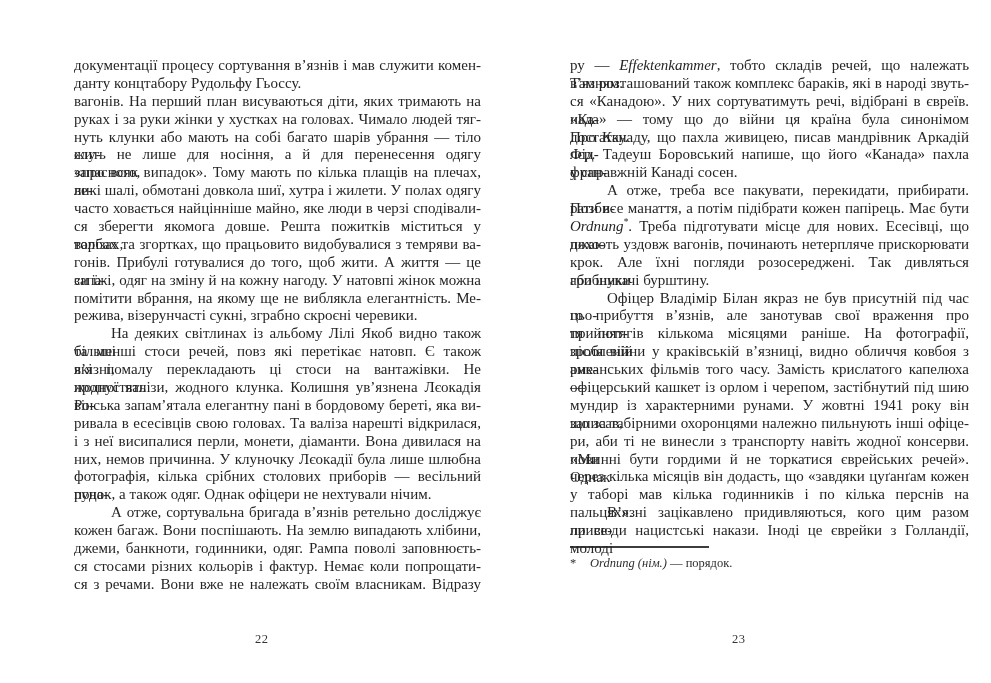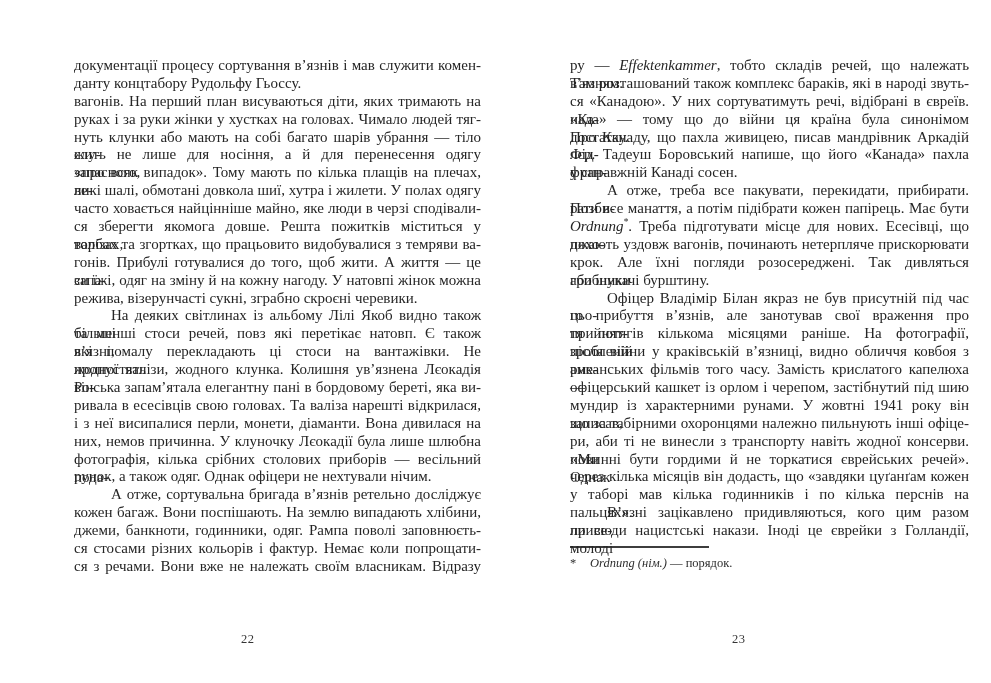--- a/index.html
+++ b/index.html
@@ -21,40 +21,41 @@
   .it{font-style:italic;}
   .sup{vertical-align:super;font-size:0.62em;line-height:0;}
   .footnote{margin-top:6px;}
   .fn-rule{width:139px;height:1.5px;background:#3d3d3d;}
   .fn-line{margin-top:8px;display:flex;font-size:12.5px;line-height:15px;color:#2e2e2e;}
   .fn-marker{width:20px;flex:0 0 20px;}
   .pagenum{
     position:absolute;top:632px;font-size:12.5px;color:#333;
     letter-spacing:0.5px;
   }
-  #pn-left{left:241px;}
+  #pn-left{left:255px;}
   #pn-right{left:732px;text-align:center;}
 </style>
 </head>
 <body>
 
 <div class="col" id="col-left">
     <div class="line"><span>документації процесу сортування в’язнів і мав служити комен-</span></div>
     <div class="line e"><span>данту концтабору Рудольфу Гьоссу.</span></div>
     <div class="line"><span>вагонів. На перший план висуваються діти, яких тримають на</span></div>
     <div class="line"><span>руках і за руки жінки у хустках на головах. Чимало людей тяг-</span></div>
     <div class="line"><span>нуть клунки або мають на собі багато шарів убрання — тіло слу-</span></div>
     <div class="line"><span>жить не лише для носіння, а й для перенесення одягу запасного,</span></div>
     <div class="line"><span>«про всяк випадок». Тому мають по кілька плащів на плечах, ве-</span></div>
     <div class="line"><span>ликі шалі, обмотані довкола шиї, хутра і жилети. У полах одягу</span></div>
     <div class="line"><span>часто ховається найцінніше майно, яке люди в черзі сподівали-</span></div>
     <div class="line"><span>ся зберегти якомога довше. Решта пожитків міститься у валізах,</span></div>
     <div class="line"><span>торбах та згортках, що працьовито видобувалися з темряви ва-</span></div>
     <div class="line"><span>гонів. Прибулі готувалися до того, щоб жити. А життя — це запа-</span></div>
     <div class="line"><span>си їжі, одяг на зміну й на кожну нагоду. У натовпі жінок можна</span></div>
+    <div class="line"><span>помітити вбрання, на якому ще не виблякла елегантність. Ме-</span></div>
     <div class="line e"><span>режива, візерунчасті сукні, зграбно скроєні черевики.</span></div>
     <div class="line p"><span>На деяких світлинах із альбому Лілі Якоб видно також більші</span></div>
     <div class="line"><span>та менші стоси речей, повз які перетікає натовп. Є також в’язні,</span></div>
     <div class="line"><span>які помалу перекладають ці стоси на вантажівки. Не пропустять</span></div>
     <div class="line"><span>жодної валізи, жодного клунка. Колишня ув’язнена Лєокадія Ро-</span></div>
     <div class="line"><span>вінська запам’ятала елегантну пані в бордовому береті, яка ви-</span></div>
     <div class="line"><span>ривала в есесівців свою головах. Та валіза нарешті відкрилася,</span></div>
     <div class="line"><span>і з неї висипалися перли, монети, діаманти. Вона дивилася на</span></div>
     <div class="line"><span>них, немов причинна. У клуночку Лєокадії була лише шлюбна</span></div>
     <div class="line"><span>фотографія, кілька срібних столових приборів — весільний пода-</span></div>

